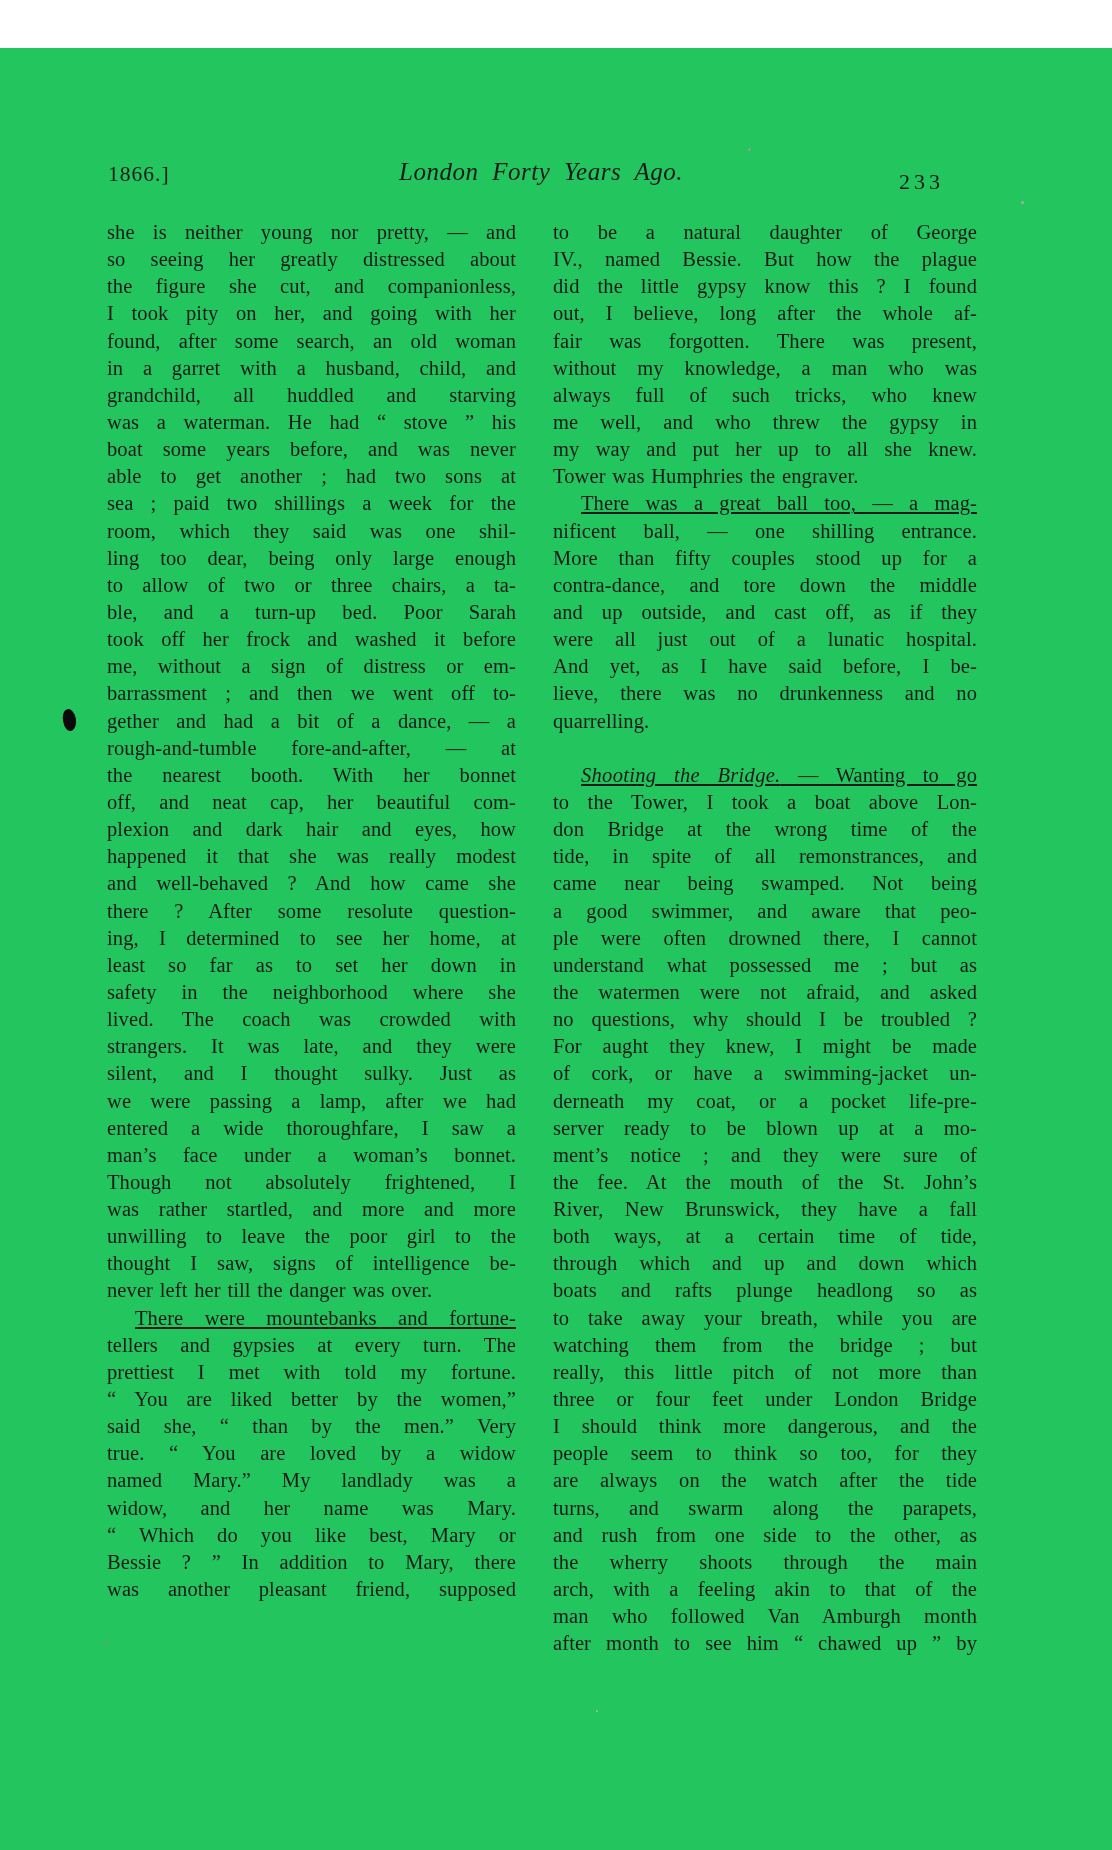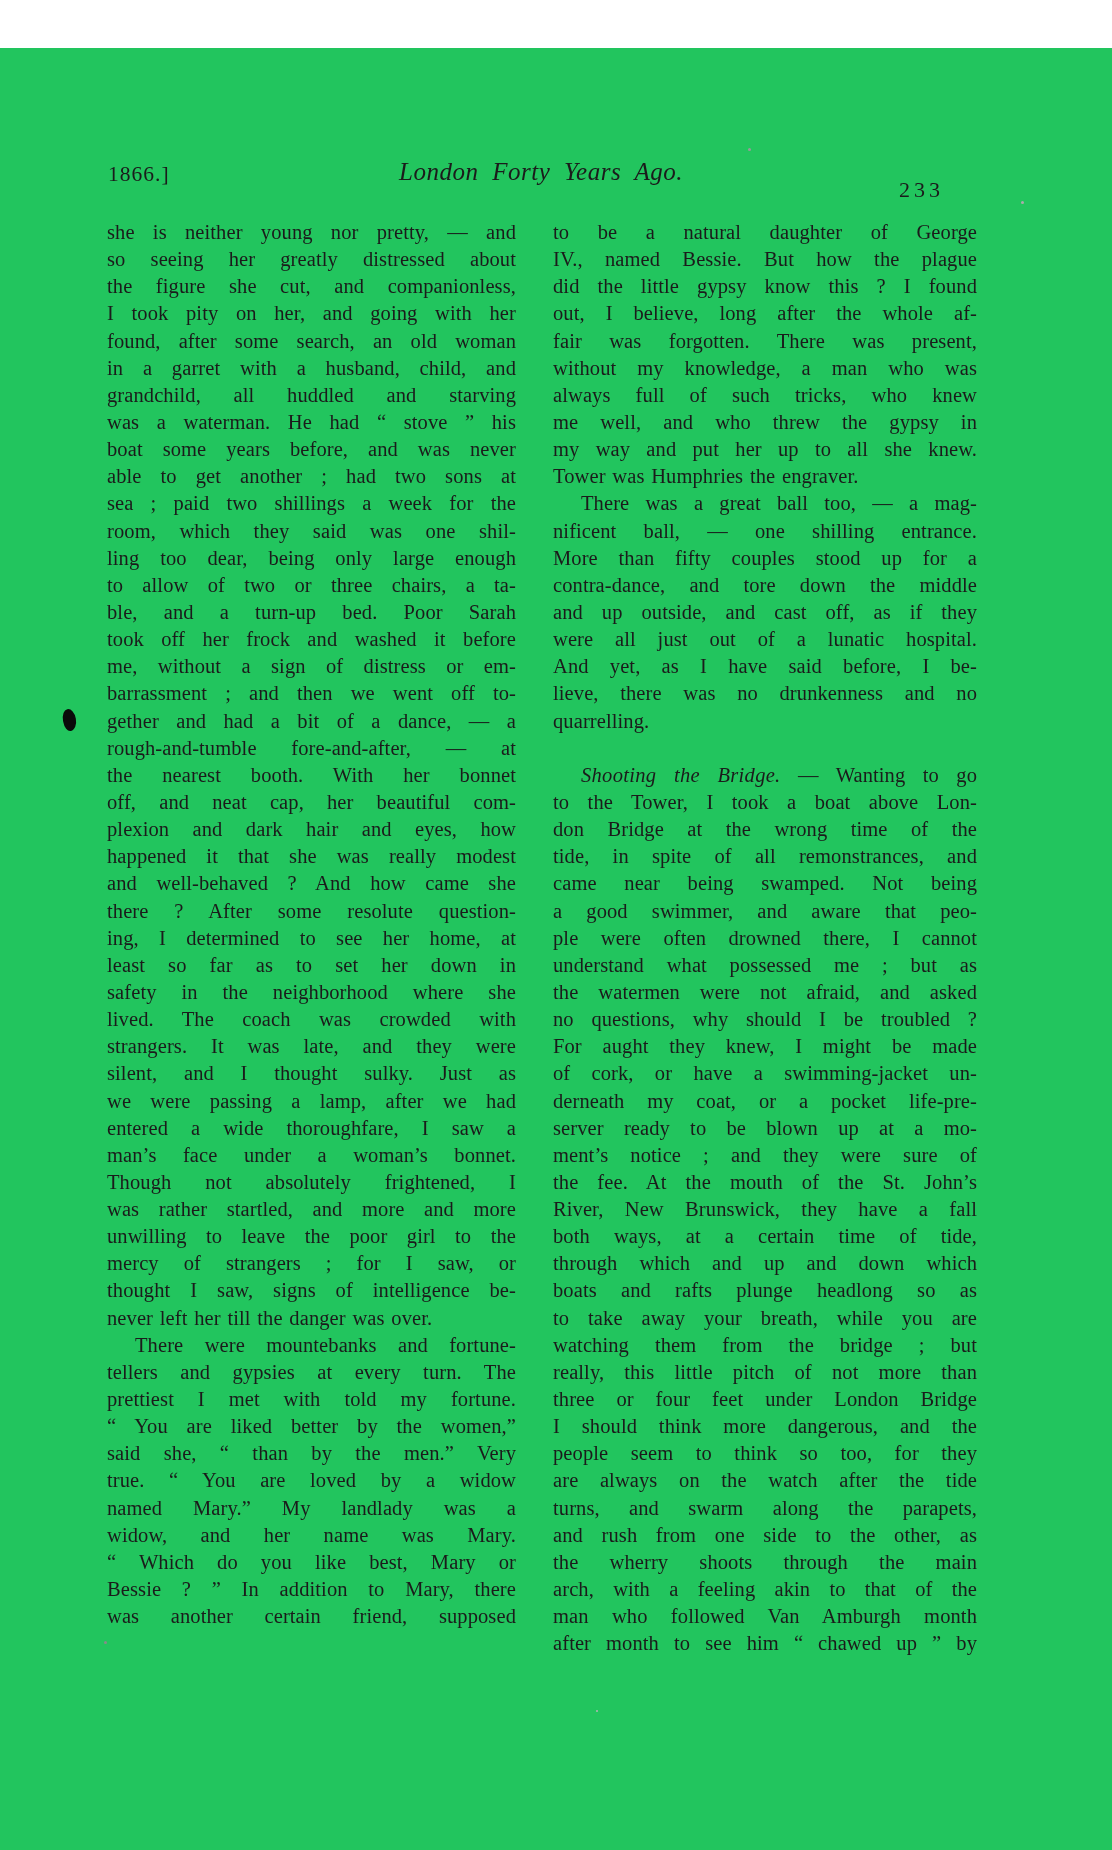--- a/index.html
+++ b/index.html
@@ -22,39 +22,39 @@
     position: absolute; left: 108px; top: 114px;
     font-size: 21.5px; letter-spacing: 1px;
   }
   .header-title {
     position: absolute; left: 0; top: 110px; width: 1082px;
     text-align: center;
     font-style: italic; font-size: 25px;
     word-spacing: 7px; letter-spacing: 0.5px;
   }
   .header-page-number {
-    position: absolute; left: 899px; top: 129px;
+    position: absolute; left: 899px; top: 121px;
     font-size: 22px; letter-spacing: 4px;
   }
   
   .columns {
     position: absolute; left: 107px; top: 171px;
     display: flex; gap: 37px;
   }
   .col-left  { width: 409px; }
   .col-right { width: 424px; }
   .line {
     font-size: 20.5px;
     height: 27.15px; line-height: 27.1px;
     text-align: justify; text-align-last: justify;
     overflow: hidden;
     letter-spacing: 0.1px; word-spacing: 1.5px;
     white-space: normal;
   }
-  .line.indent { padding-left: 28px; }
+  .line.indent { padding-left: 28px; text-decoration: underline; }
   .line.para-end { text-align-last: left; }
   .line.blank { }
   .line em { font-style: italic; letter-spacing: 0.3px; }
   
   .ink-blot {
     position: absolute; left: 63px; top: 661px;
     width: 13px; height: 22px;
     background: #0a0a0a;
     border-radius: 48% 52% 55% 45% / 50% 50% 52% 48%;
     transform: rotate(-10deg);
@@ -110,34 +110,33 @@
         <div class="line">safety in the neighborhood where she</div>
         <div class="line">lived. The coach was crowded with</div>
         <div class="line">strangers. It was late, and they were</div>
         <div class="line">silent, and I thought sulky. Just as</div>
         <div class="line">we were passing a lamp, after we had</div>
         <div class="line">entered a wide thoroughfare, I saw a</div>
         <div class="line">man’s face under a woman’s bonnet.</div>
         <div class="line">Though not absolutely frightened, I</div>
         <div class="line">was rather startled, and more and more</div>
         <div class="line">unwilling to leave the poor girl to the</div>
-        <div class="line">mercy of strangers ; for I saw, or</div>
         <div class="line">thought I saw, signs of intelligence be-</div>
         <div class="line para-end">never left her till the danger was over.</div>
         <div class="line indent">There were mountebanks and fortune-</div>
         <div class="line">tellers and gypsies at every turn. The</div>
         <div class="line">prettiest I met with told my fortune.</div>
         <div class="line">“ You are liked better by the women,”</div>
         <div class="line">said she, “ than by the men.” Very</div>
         <div class="line">true. “ You are loved by a widow</div>
         <div class="line">named Mary.” My landlady was a</div>
         <div class="line">widow, and her name was Mary.</div>
         <div class="line">“ Which do you like best, Mary or</div>
         <div class="line">Bessie ? ” In addition to Mary, there</div>
-        <div class="line">was another certain friend, supposed</div>
+        <div class="line">was another pleasant friend, supposed</div>
       </div>
     <div class="col-right" id="col-right">
         <div class="line">to be a natural daughter of George</div>
         <div class="line">IV., named Bessie. But how the plague</div>
         <div class="line">did the little gypsy know this ? I found</div>
         <div class="line">out, I believe, long after the whole af-</div>
         <div class="line">fair was forgotten. There was present,</div>
         <div class="line">without my knowledge, a man who was</div>
         <div class="line">always full of such tricks, who knew</div>
         <div class="line">me well, and who threw the gypsy in</div>

